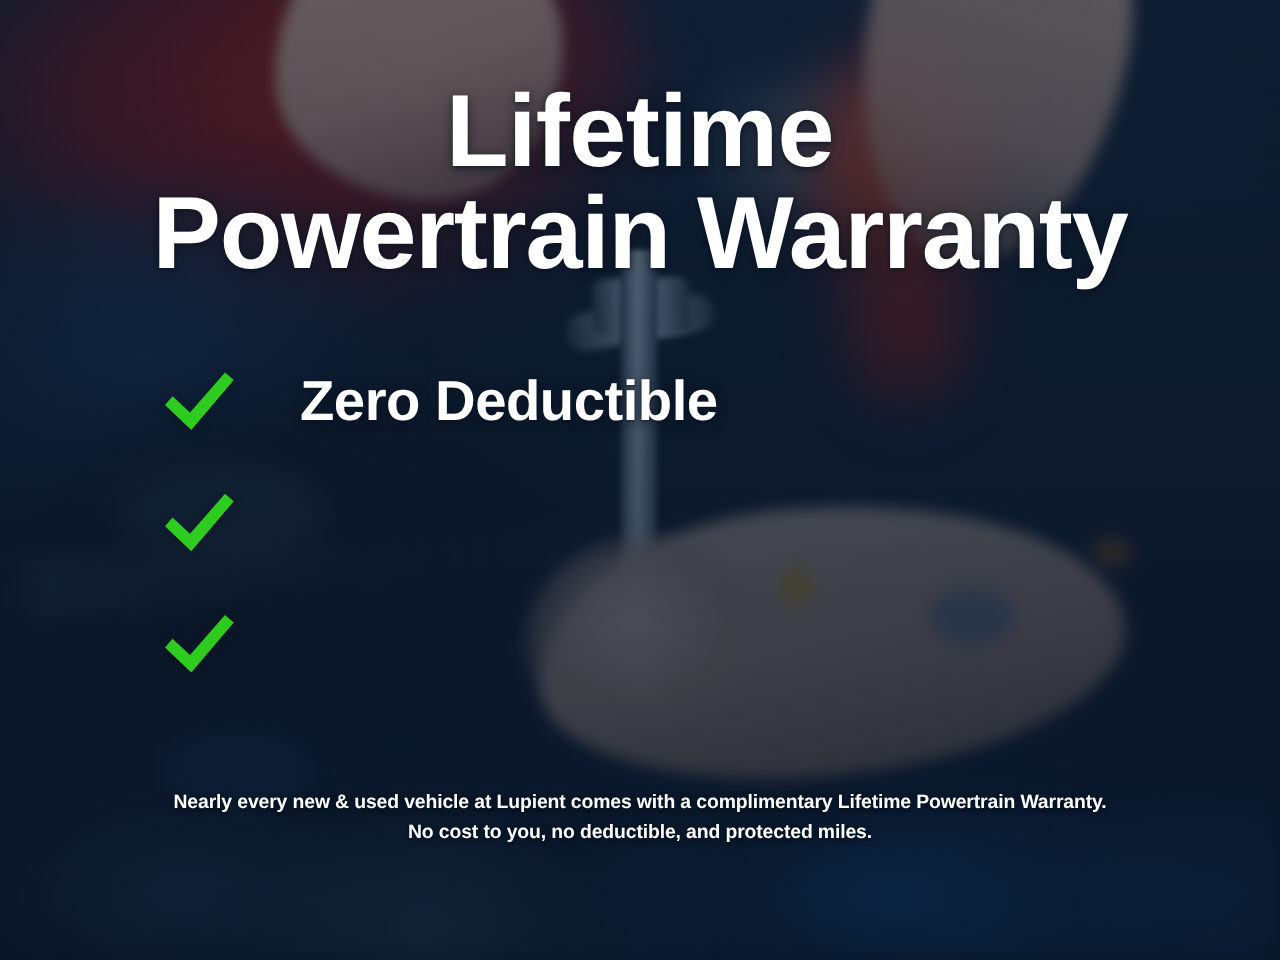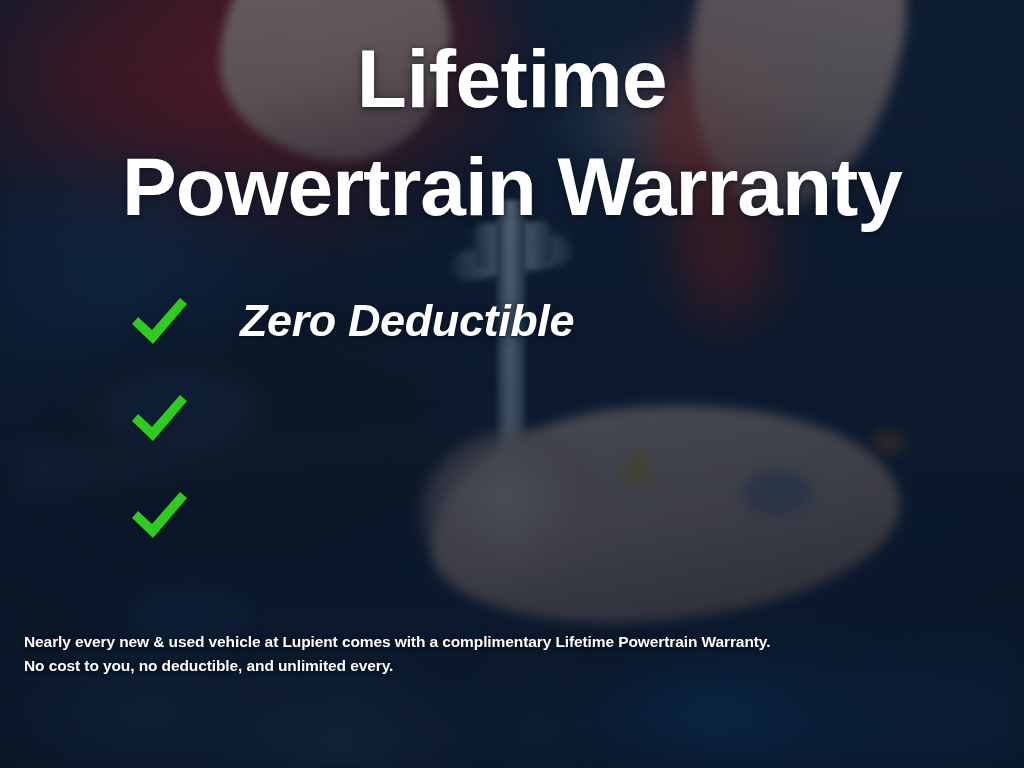--- a/index.html
+++ b/index.html
@@ -189,21 +189,21 @@
   .headline {
     position:absolute;
     left:0; right:0;
     text-align:center;
     color:#ffffff;
     font-weight:bold;
     letter-spacing:-0.5px;
     text-shadow:0 2px 10px rgba(8,18,32,0.55), 0 1px 3px rgba(8,18,32,0.5);
     white-space:nowrap;
   }
-  .headline-1 { top:38px;  font-size:82px; line-height:82px; }
+  .headline-1 { top:65px;  font-size:82px; line-height:82px; }
   .headline-2 { top:146px; font-size:82px; line-height:82px; letter-spacing:-1px; }
 
   .bullets {
     position:absolute;
     left:128px; top:288px;
     width:840px;
   }
   .bullet-row {
     display:flex;
     align-items:center;
@@ -218,27 +218,26 @@
   }
   .bullet-label {
     margin-left:50px;
     color:#ffffff;
     font-size:45px;
     font-weight:bold;
     line-height:52px;
     letter-spacing:-0.4px;
     white-space:nowrap;
     text-shadow:0 2px 9px rgba(8,18,32,0.6), 0 1px 2px rgba(8,18,32,0.5);
-    font-style:italic;
   }
 
   .footer {
     position:absolute;
     left:0; right:0; top:630px;
-    text-align:left;
+    text-align:center;
     padding:0 24px;
   }
   .footer-line {
     color:#ffffff;
     font-size:15.5px;
     font-weight:bold;
     line-height:24px;
     letter-spacing:-0.1px;
     white-space:nowrap;
     text-shadow:0 1px 5px rgba(6,16,30,0.75), 0 1px 2px rgba(6,16,30,0.7);
@@ -301,17 +300,17 @@
       <div class="bullet-row">
         <svg class="check-icon" viewBox="0 0 62 56">
           <path d="M4 31 L10 24 L24 37 L52 5 L59 11 L25 51 Z" fill="#2ECC1F"></path>
         </svg>
       </div>
 
     </div>
 
     <div class="footer">
       <div class="footer-line">Nearly every new &amp; used vehicle at Lupient comes with a complimentary Lifetime Powertrain Warranty.</div>
-      <div class="footer-line">No cost to you, no deductible, and unlimited every.</div>
+      <div class="footer-line">No cost to you, no deductible, and protected miles.</div>
     </div>
 
   </div>
 </div>
 
 </body></html>

